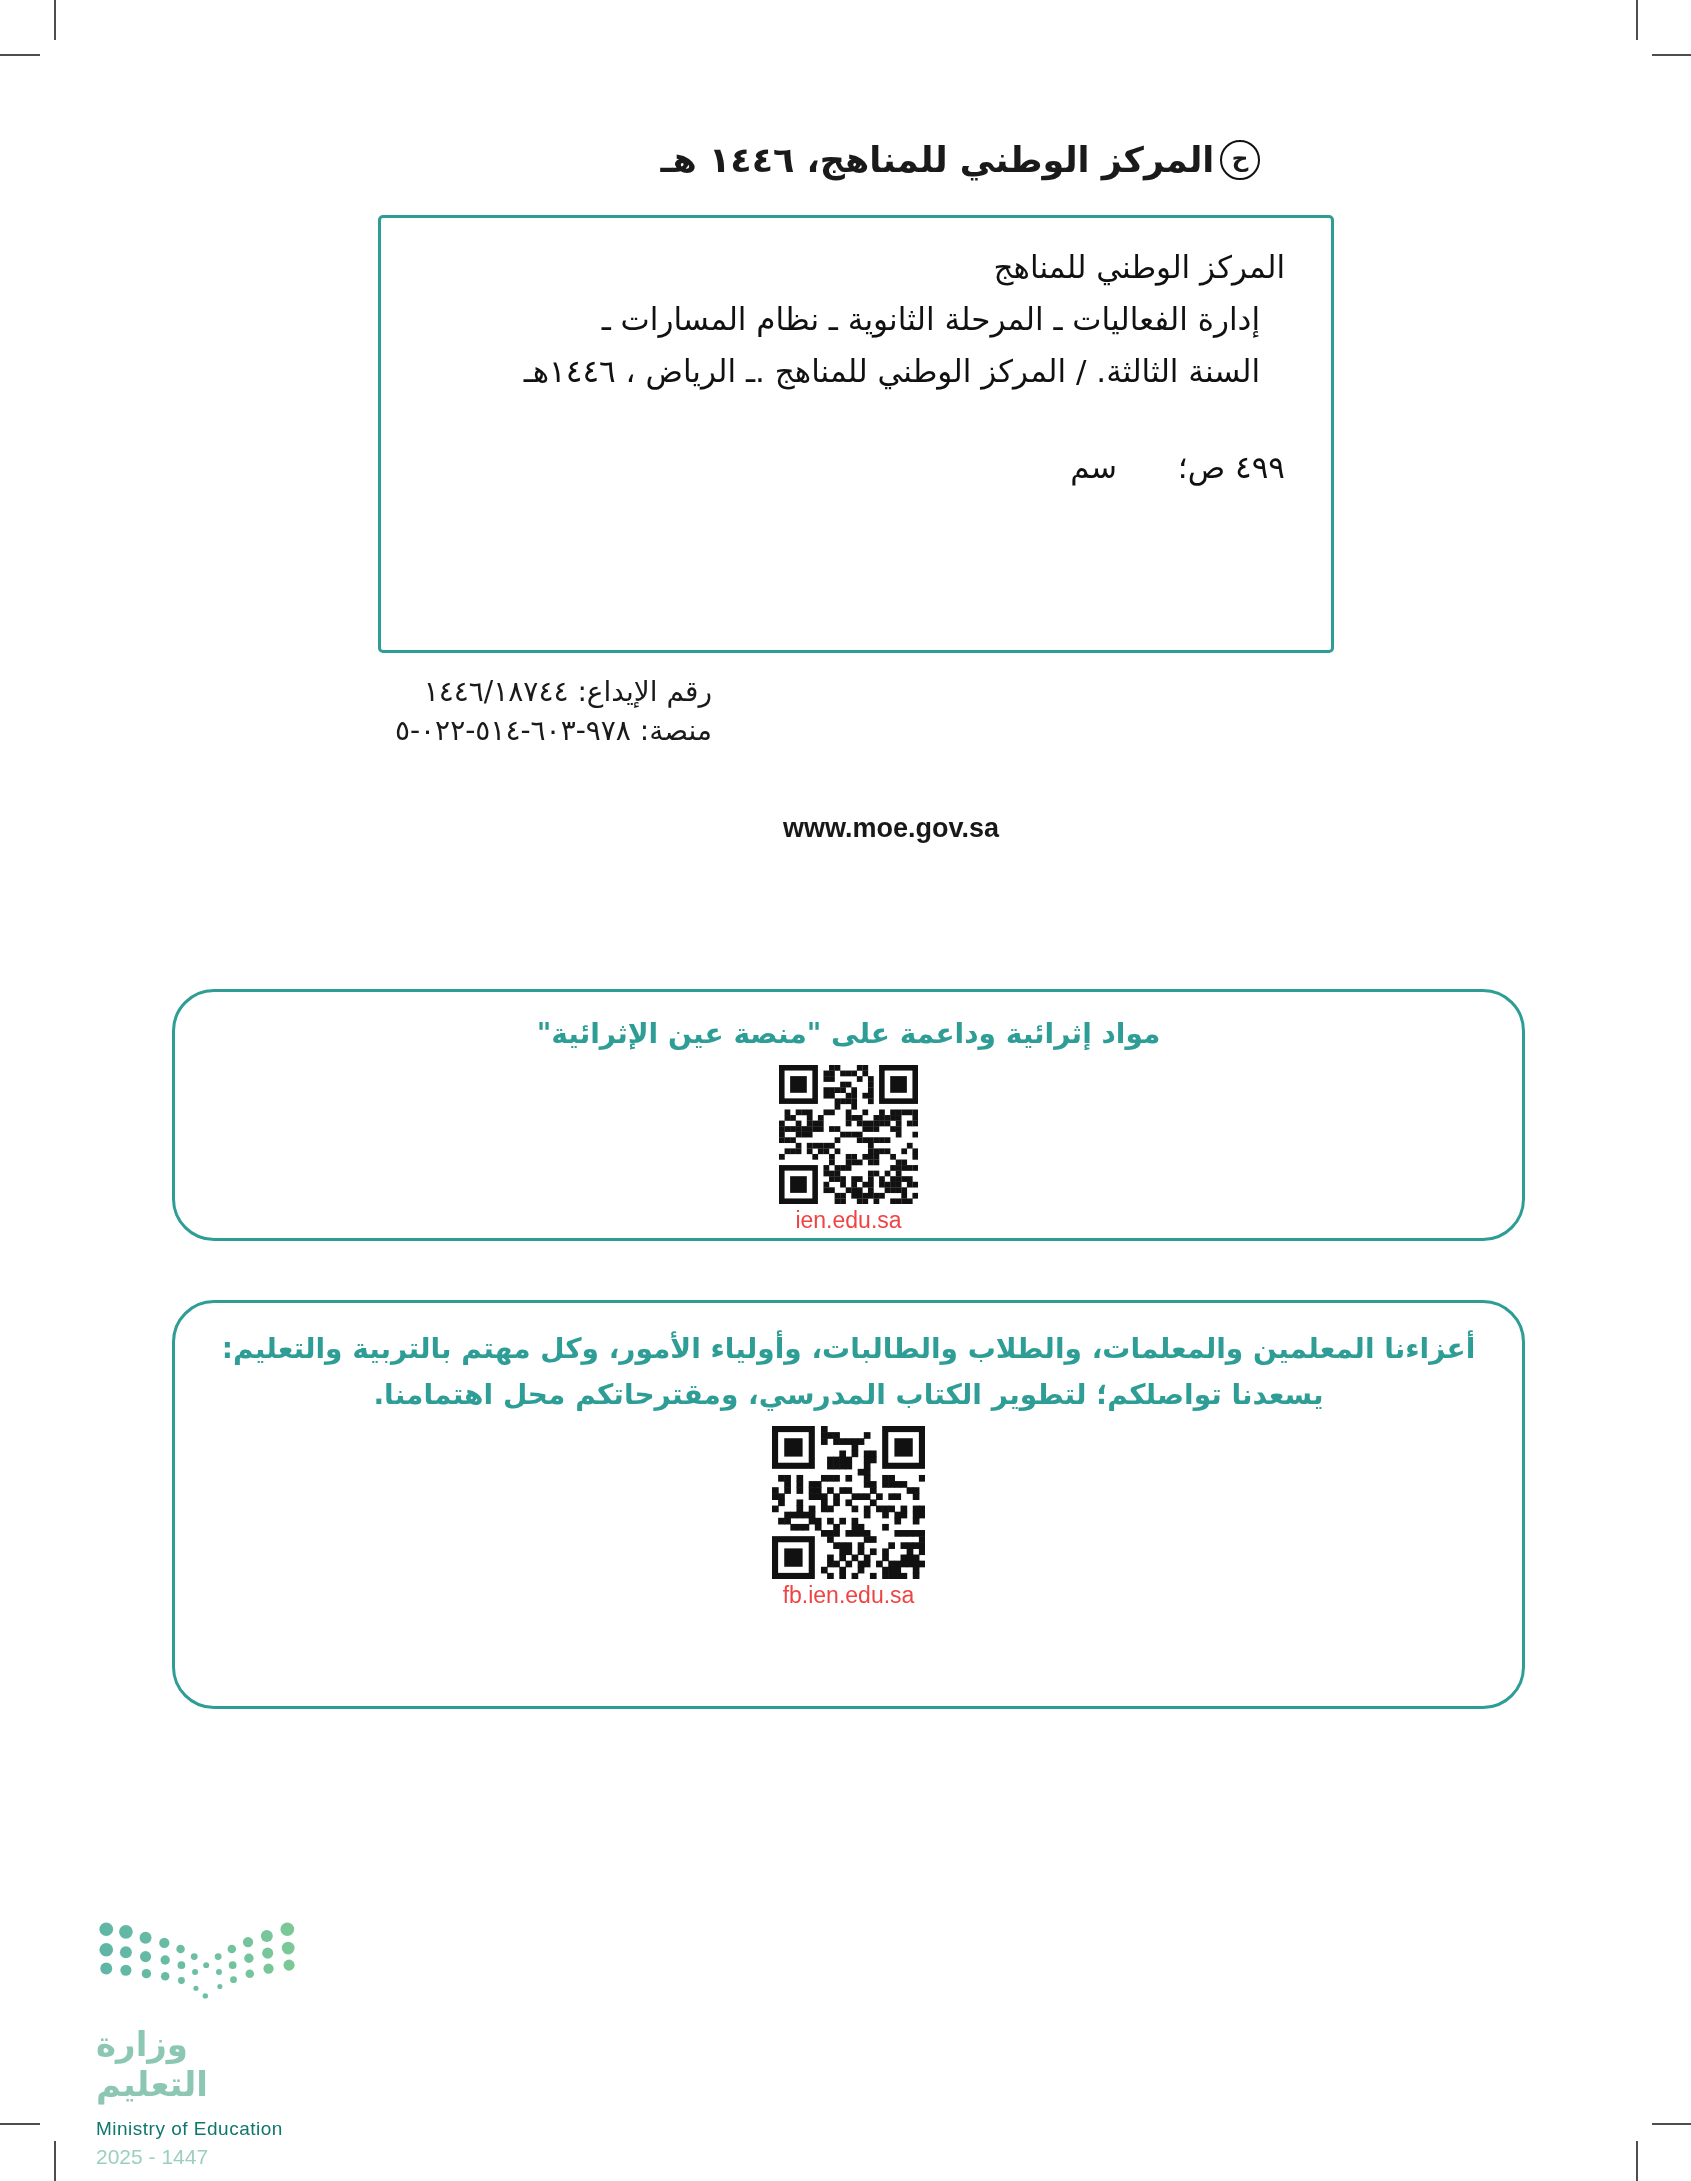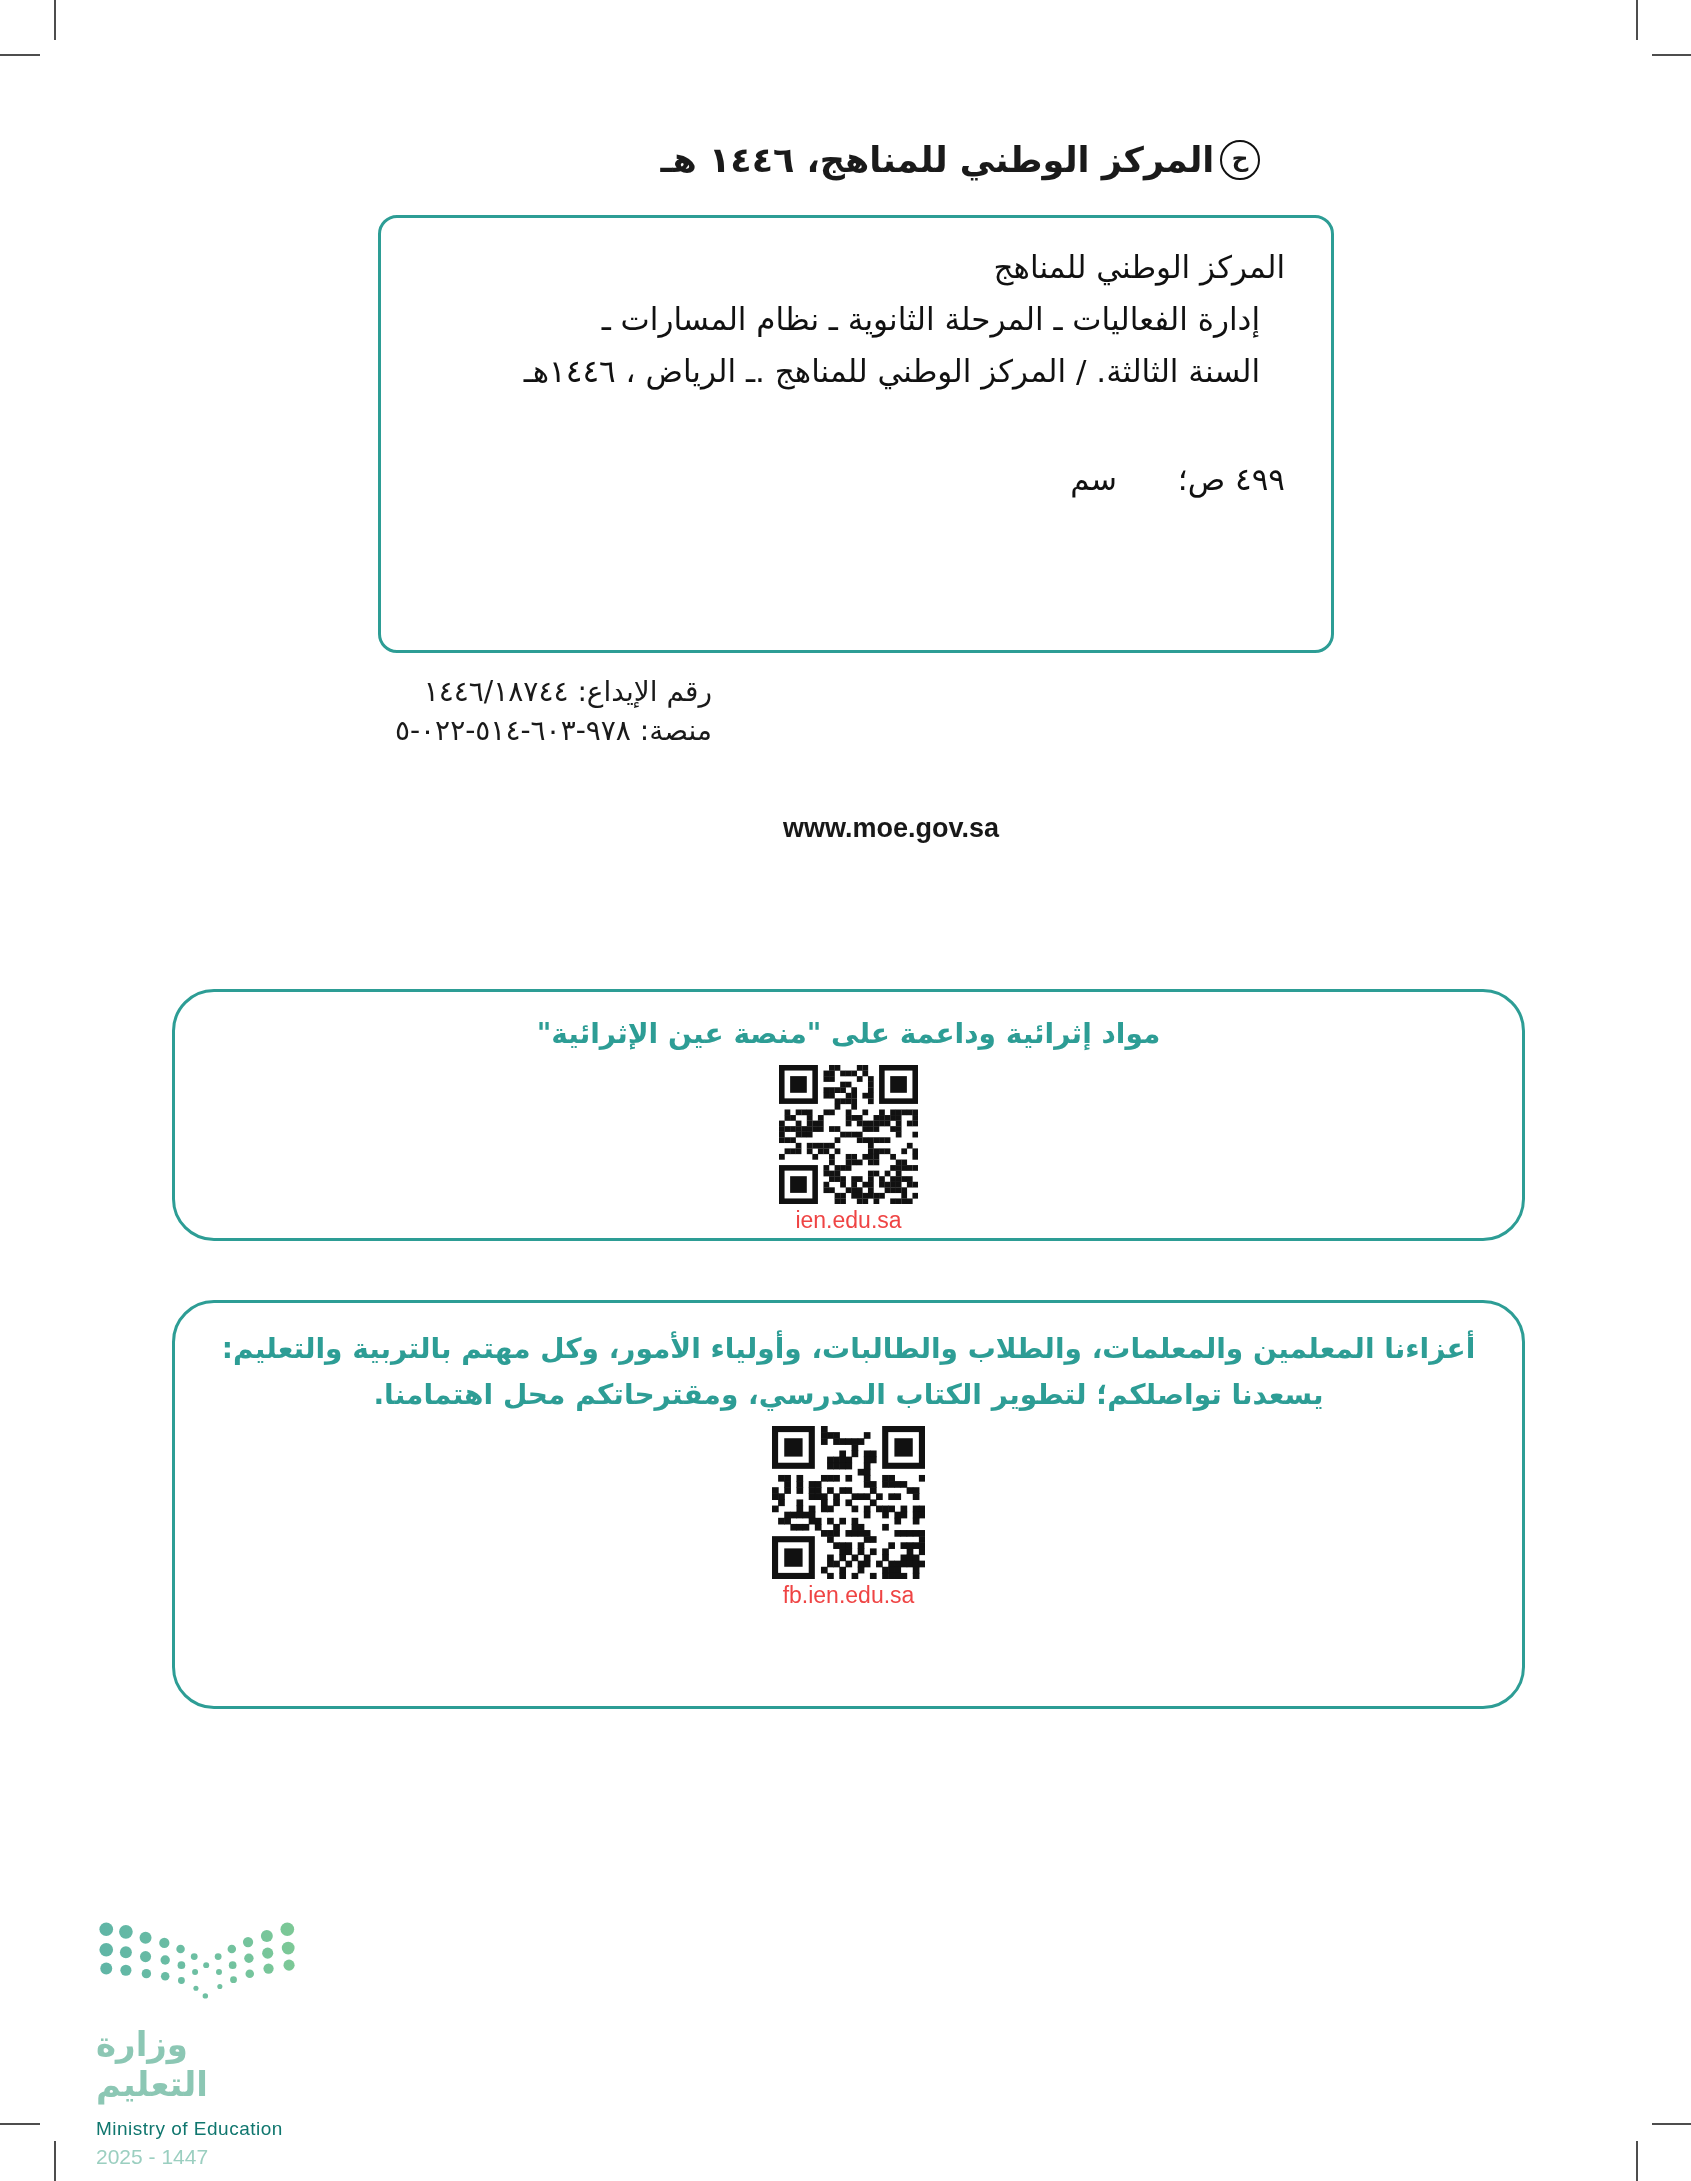--- a/index.html
+++ b/index.html
@@ -9,25 +9,25 @@
   .mark{position:absolute;background:#4d4d4d;}
   
   .copyright-row{position:absolute;top:140px;right:432px;direction:rtl;
                  display:flex;align-items:center;gap:5.7px;}
   .csym{width:40px;height:40px;border:2.9px solid #111;border-radius:50%;
         display:flex;align-items:center;justify-content:center;
         font-size:23px;font-weight:bold;line-height:1;padding-bottom:3.8px;box-sizing:border-box;}
   .ctext{font-size:35px;font-weight:bold;letter-spacing:-0.5px;}
   
   .catalog-box{position:absolute;left:378px;top:215px;width:956px;height:438px;
-               border:3.8px solid #2d9d95;border-radius:19px;box-sizing:border-box;
+               border:3.8px solid #2d9d95;border-radius:5px;box-sizing:border-box;
                direction:rtl;text-align:right;padding:23px 46px 0 18px;}
   .cat-line{font-size:31px;line-height:52px;color:#111;}
   .cat-line.l2,.cat-line.l3{margin-right:25px;}
-  .cat-line.l4{margin-top:56px;}
+  .cat-line.l4{margin-top:44px;}
   .cat-line .cm{margin-right:61px;}
   
   .legal{position:absolute;right:980px;top:672px;direction:rtl;text-align:right;}
   .legal-line{font-size:28px;font-weight:normal;line-height:39px;white-space:nowrap;}
   
   .website{position:absolute;left:0;top:813px;width:1692px;text-align:center;
            font-family:"Liberation Sans","DejaVu Sans",sans-serif;
            font-size:27px;font-weight:bold;color:#181818;padding-left:45px;}
   
   .tbox{position:absolute;left:172px;width:1353px;border:3.8px solid #2d9d95;

